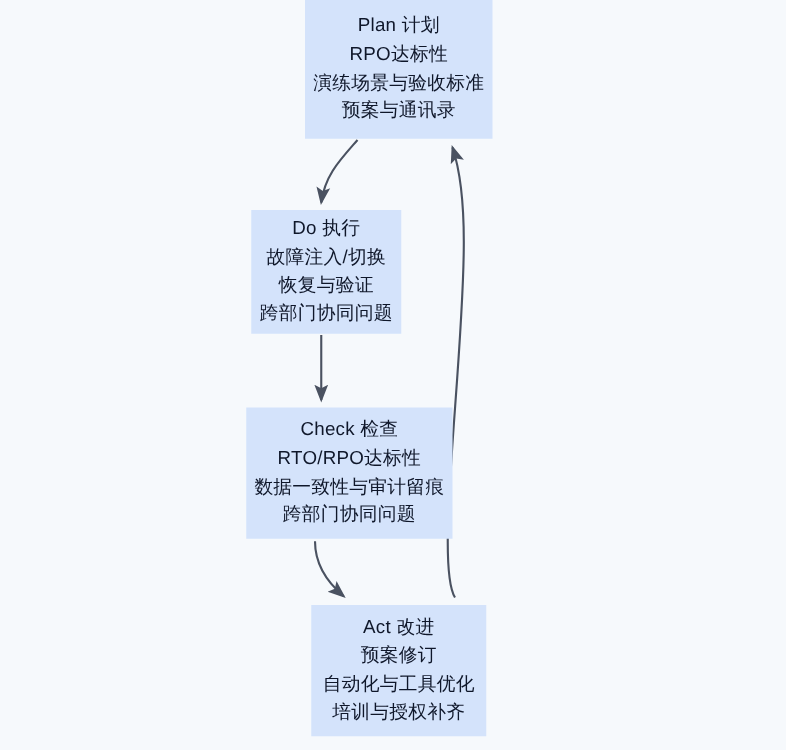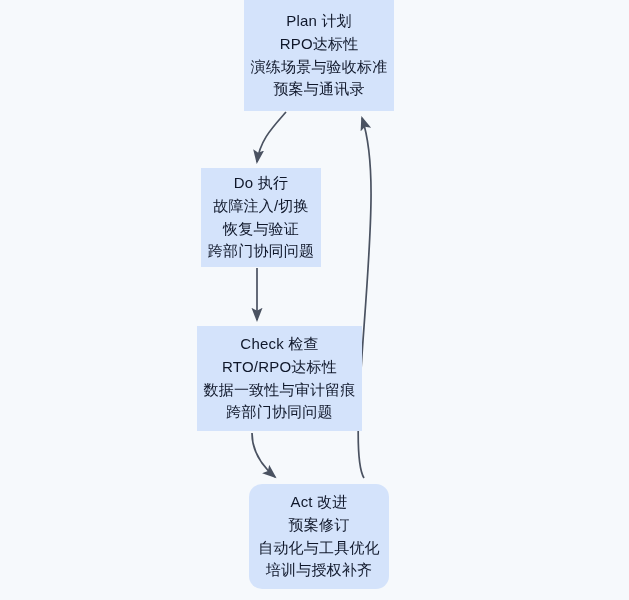--- a/index.html
+++ b/index.html
@@ -38,21 +38,21 @@
     font-size: 15px;
     letter-spacing: 0.2px;
     white-space: nowrap;
   }
   .node .line {
     display: block;
   }
   #node-plan  { left: 244px; top: 0px;   width: 150px; height: 111px; }
   #node-do    { left: 201px; top: 168px; width: 120px; height: 99px;  }
   #node-check { left: 176px; top: 326px; width: 165px; height: 105px; margin-left: 21px; }
-  #node-act   { left: 249px; top: 484px; width: 140px; height: 105px; border-radius: 13px; }
+  #node-act   { left: 249px; top: 484px; width: 140px; height: 105px; }
 </style>
 </head>
 <body>
 
 <div id="diagram">
 
   <svg class="edge-layer" viewBox="0 0 629 600" width="629" height="600" xmlns="http://www.w3.org/2000/svg">
     <defs>
       <marker id="arrowhead" markerWidth="9" markerHeight="9" refX="7.2" refY="3.6" orient="auto" markerUnits="strokeWidth">
         <path d="M0,0.35 L8.4,3.6 L0,6.85 L1.7,3.6 Z" fill="#4a5261"></path>

